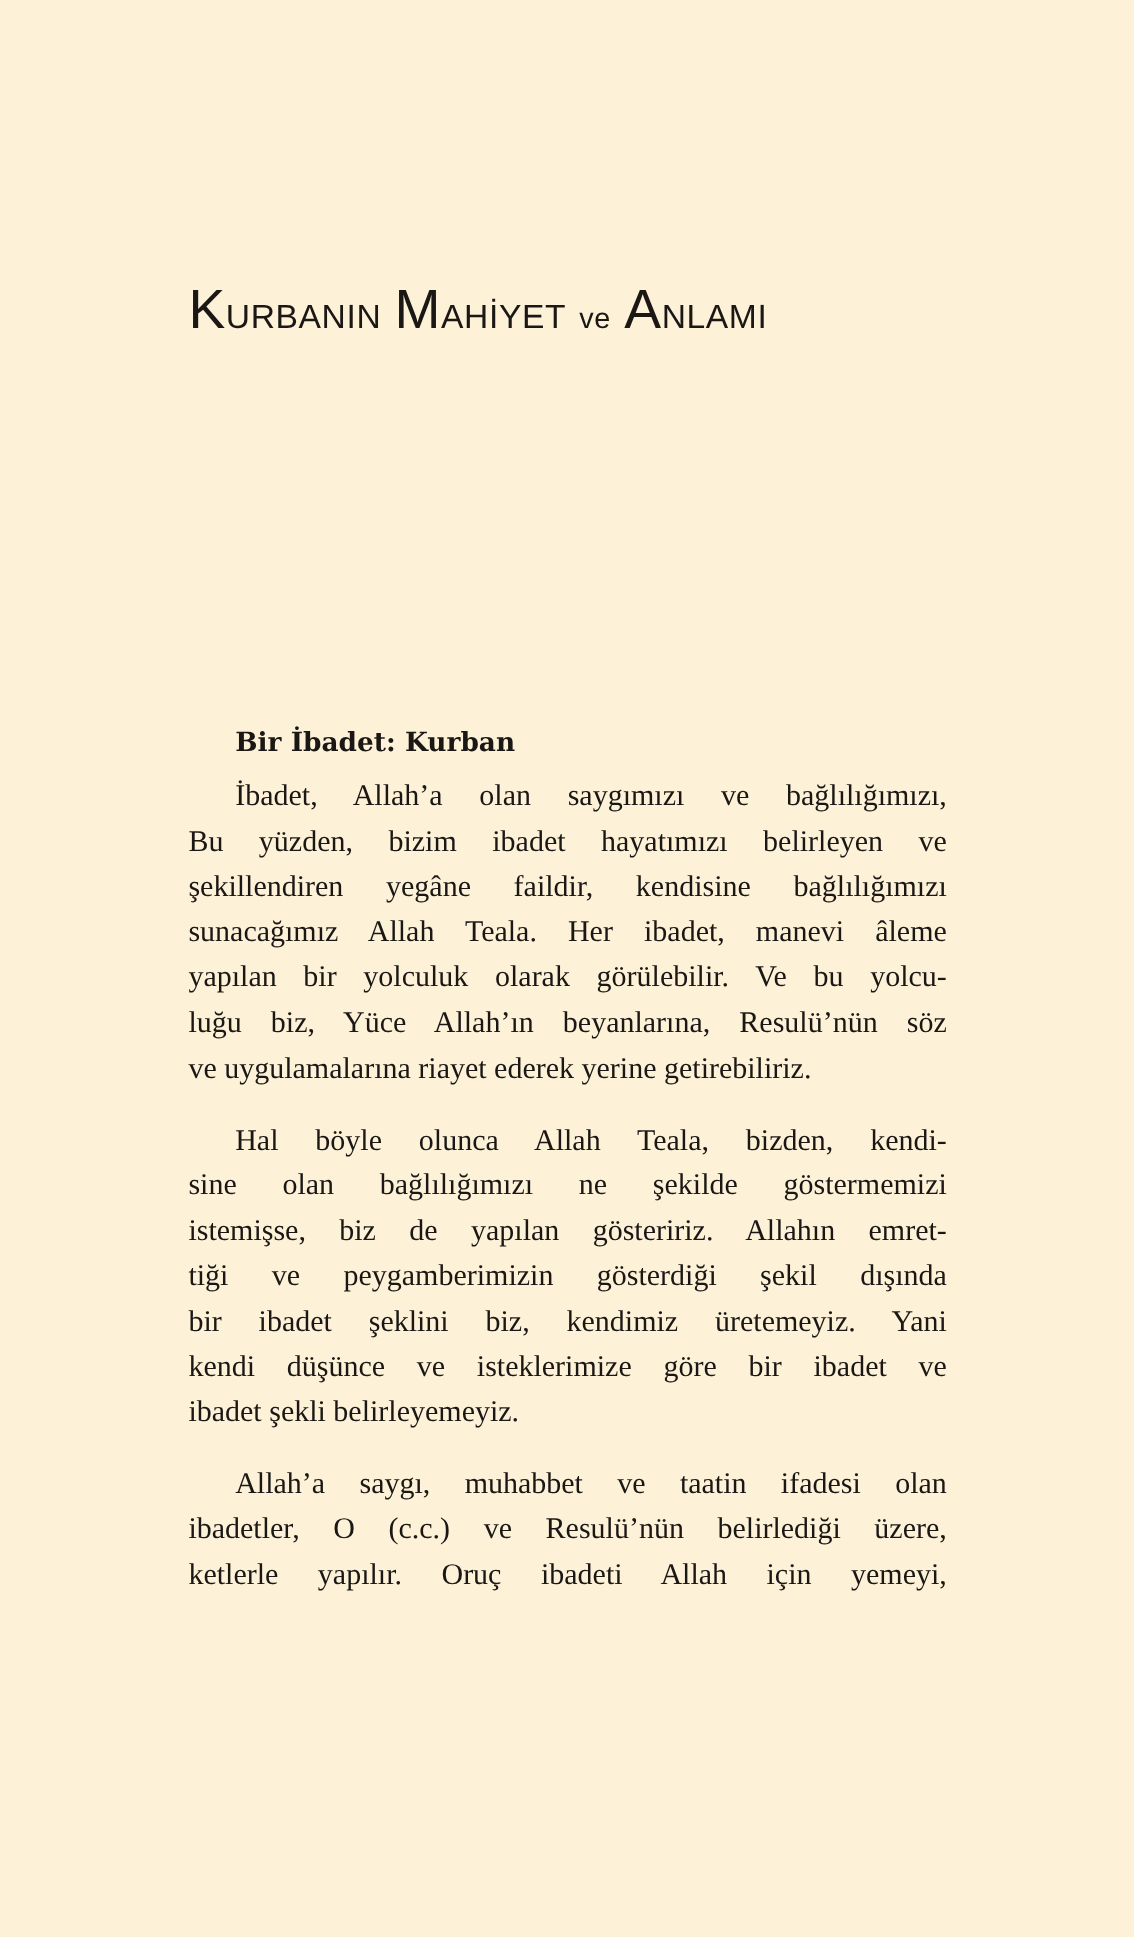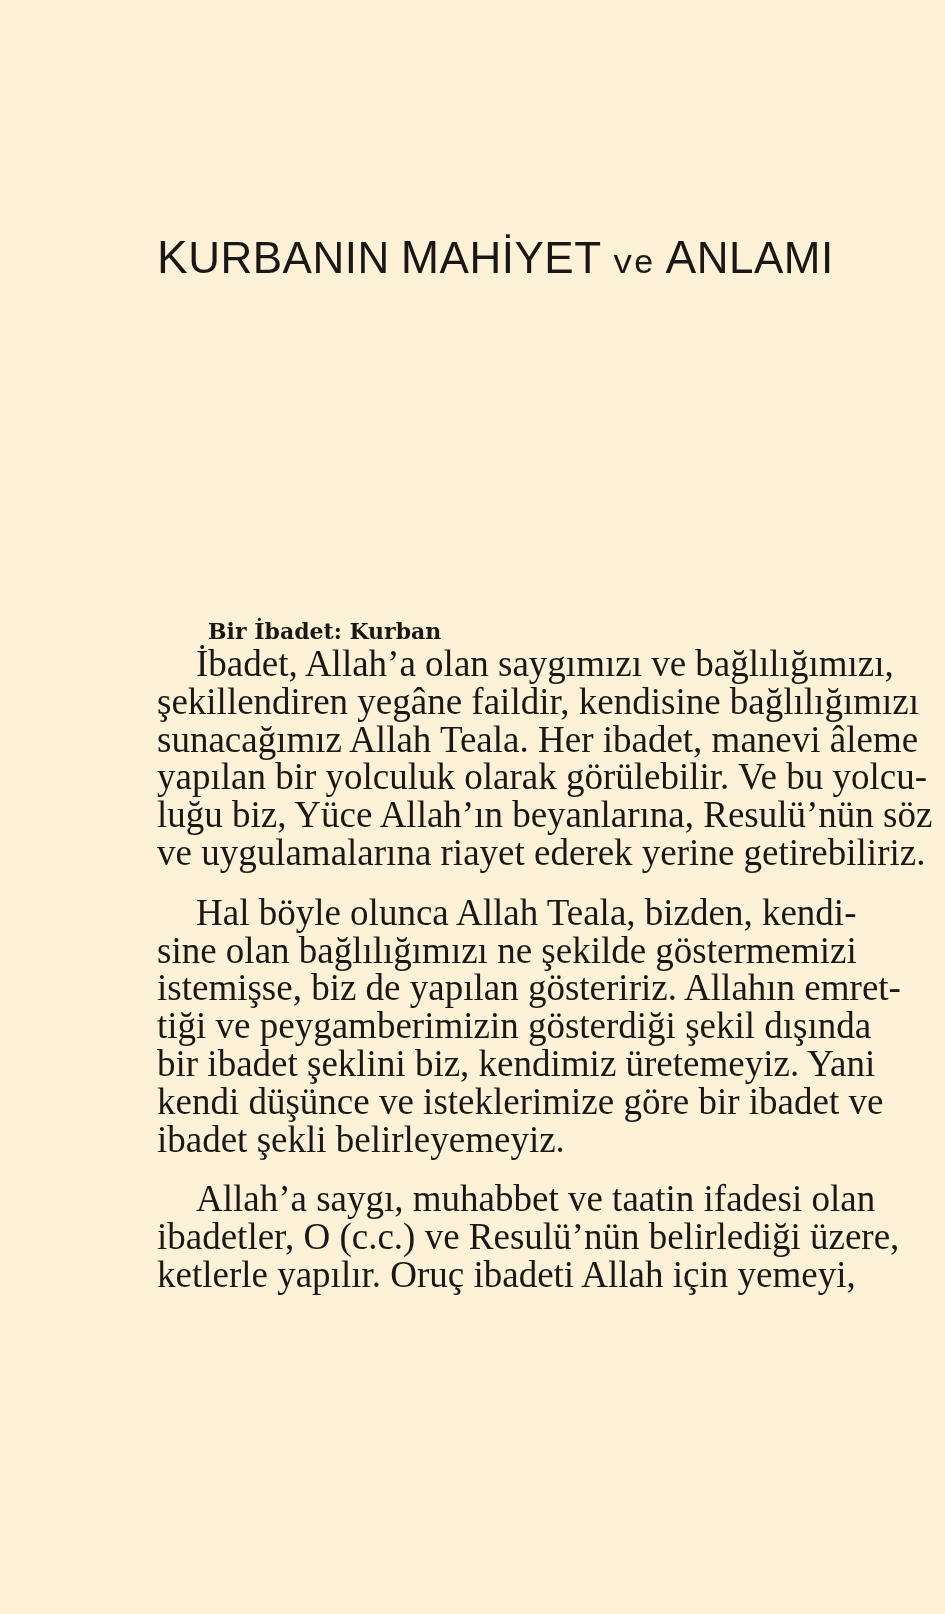--- a/index.html
+++ b/index.html
@@ -32,47 +32,46 @@
       font-size: 38px;
       letter-spacing: 0.5px;
       color: #1a1714;
       white-space: nowrap;
       line-height: 1;
     }
     .chapter-title .cap {
       font-size: 46px;
     }
     .chapter-title .sc {
-      font-size: 44px;
+      font-size: 28px;
     }
     .chapter-title .lower {
-      font-size: 34px;
-      font-family: Liberation Mono, monospace;
+      font-size: 24px;
     }
     .section-heading {
       position: absolute;
       left: 196px;
       top: 608px;
-      margin: 12px;
+      margin: 0;
       font-family: "DejaVu Serif", "Liberation Serif", serif;
       font-weight: bold;
       font-size: 22px;
       color: #1a1714;
       line-height: 1;
     }
     .body-text {
       position: absolute;
       left: 157px;
       top: 645px;
       width: 632px;
     }
     .para {
       margin: 0 0 22px 0;
       font-family: "Liberation Serif", "DejaVu Serif", serif;
-      font-size: 37px;
+      font-size: 25px;
       line-height: 37.8px;
       text-align: justify;
       text-align-last: left;
     }
     .line {
       display: block;
       text-align: justify;
       text-align-last: justify;
       white-space: nowrap;
     }
@@ -94,20 +93,21 @@
     <span class="lower">ve</span>
     <span><span class="cap">A</span><span class="sc">NLAMI</span></span>
   </h1>
 
   <h2 class="section-heading">Bir İbadet: Kurban</h2>
 
   <div class="body-text">
 
     <p class="para">
       <span class="line indent">İbadet, Allah’a olan saygımızı ve bağlılığımızı,</span>
+      <span class="line">Bu yüzden, bizim ibadet hayatımızı belirleyen ve</span>
       <span class="line">şekillendiren yegâne faildir, kendisine bağlılığımızı</span>
       <span class="line">sunacağımız Allah Teala. Her ibadet, manevi âleme</span>
       <span class="line">yapılan bir yolculuk olarak görülebilir. Ve bu yolcu-</span>
       <span class="line">luğu biz, Yüce Allah’ın beyanlarına, Resulü’nün söz</span>
       <span class="line last">ve uygulamalarına riayet ederek yerine getirebiliriz.</span>
     </p>
 
     <p class="para">
       <span class="line indent">Hal böyle olunca Allah Teala, bizden, kendi-</span>
       <span class="line">sine olan bağlılığımızı ne şekilde göstermemizi</span>

